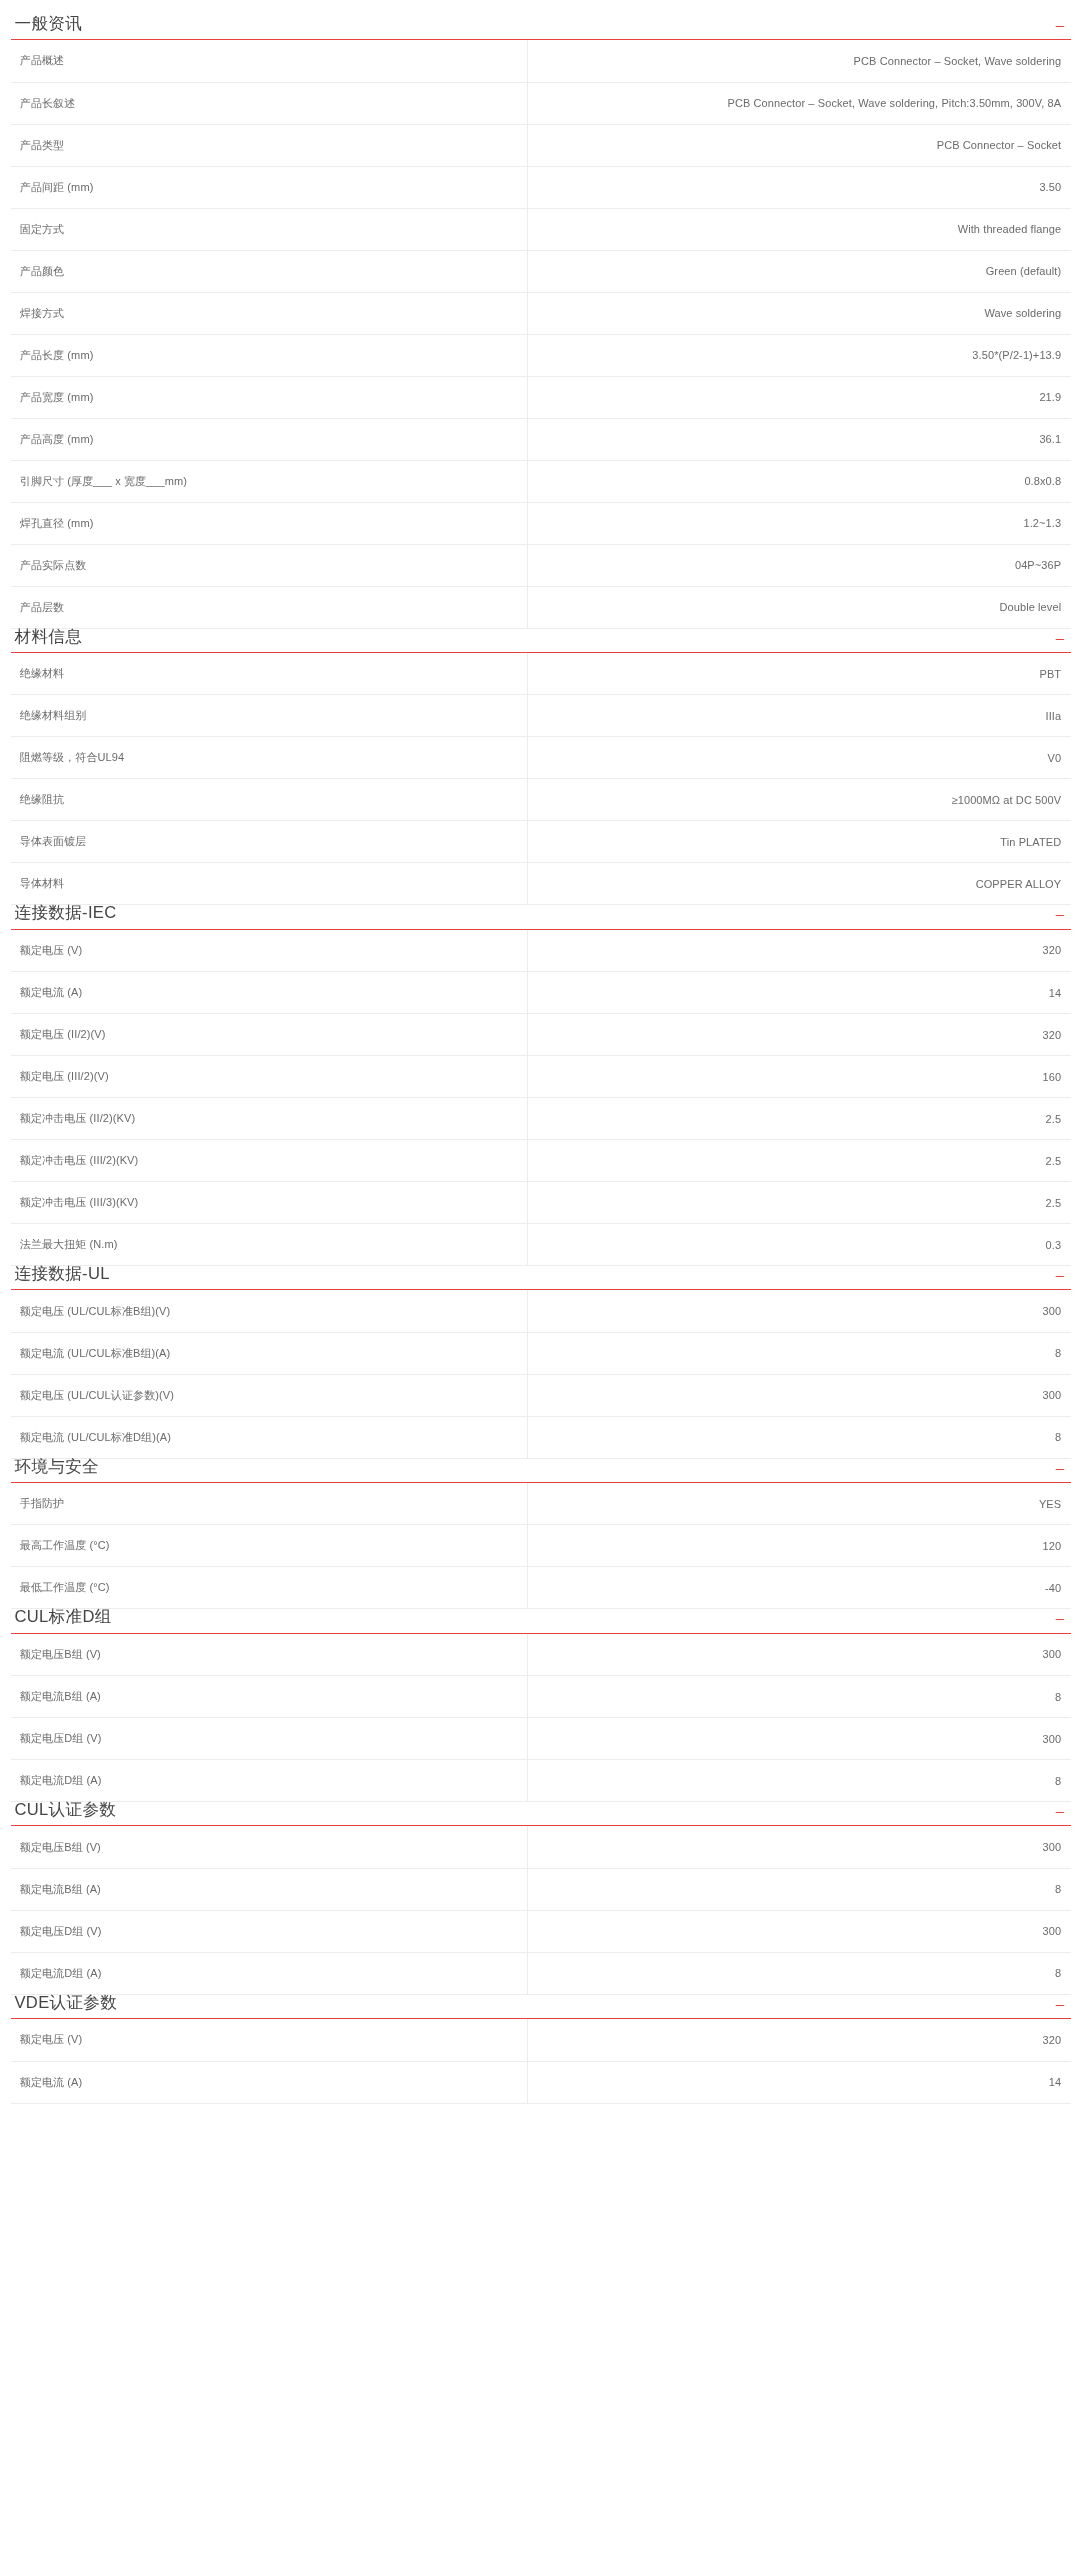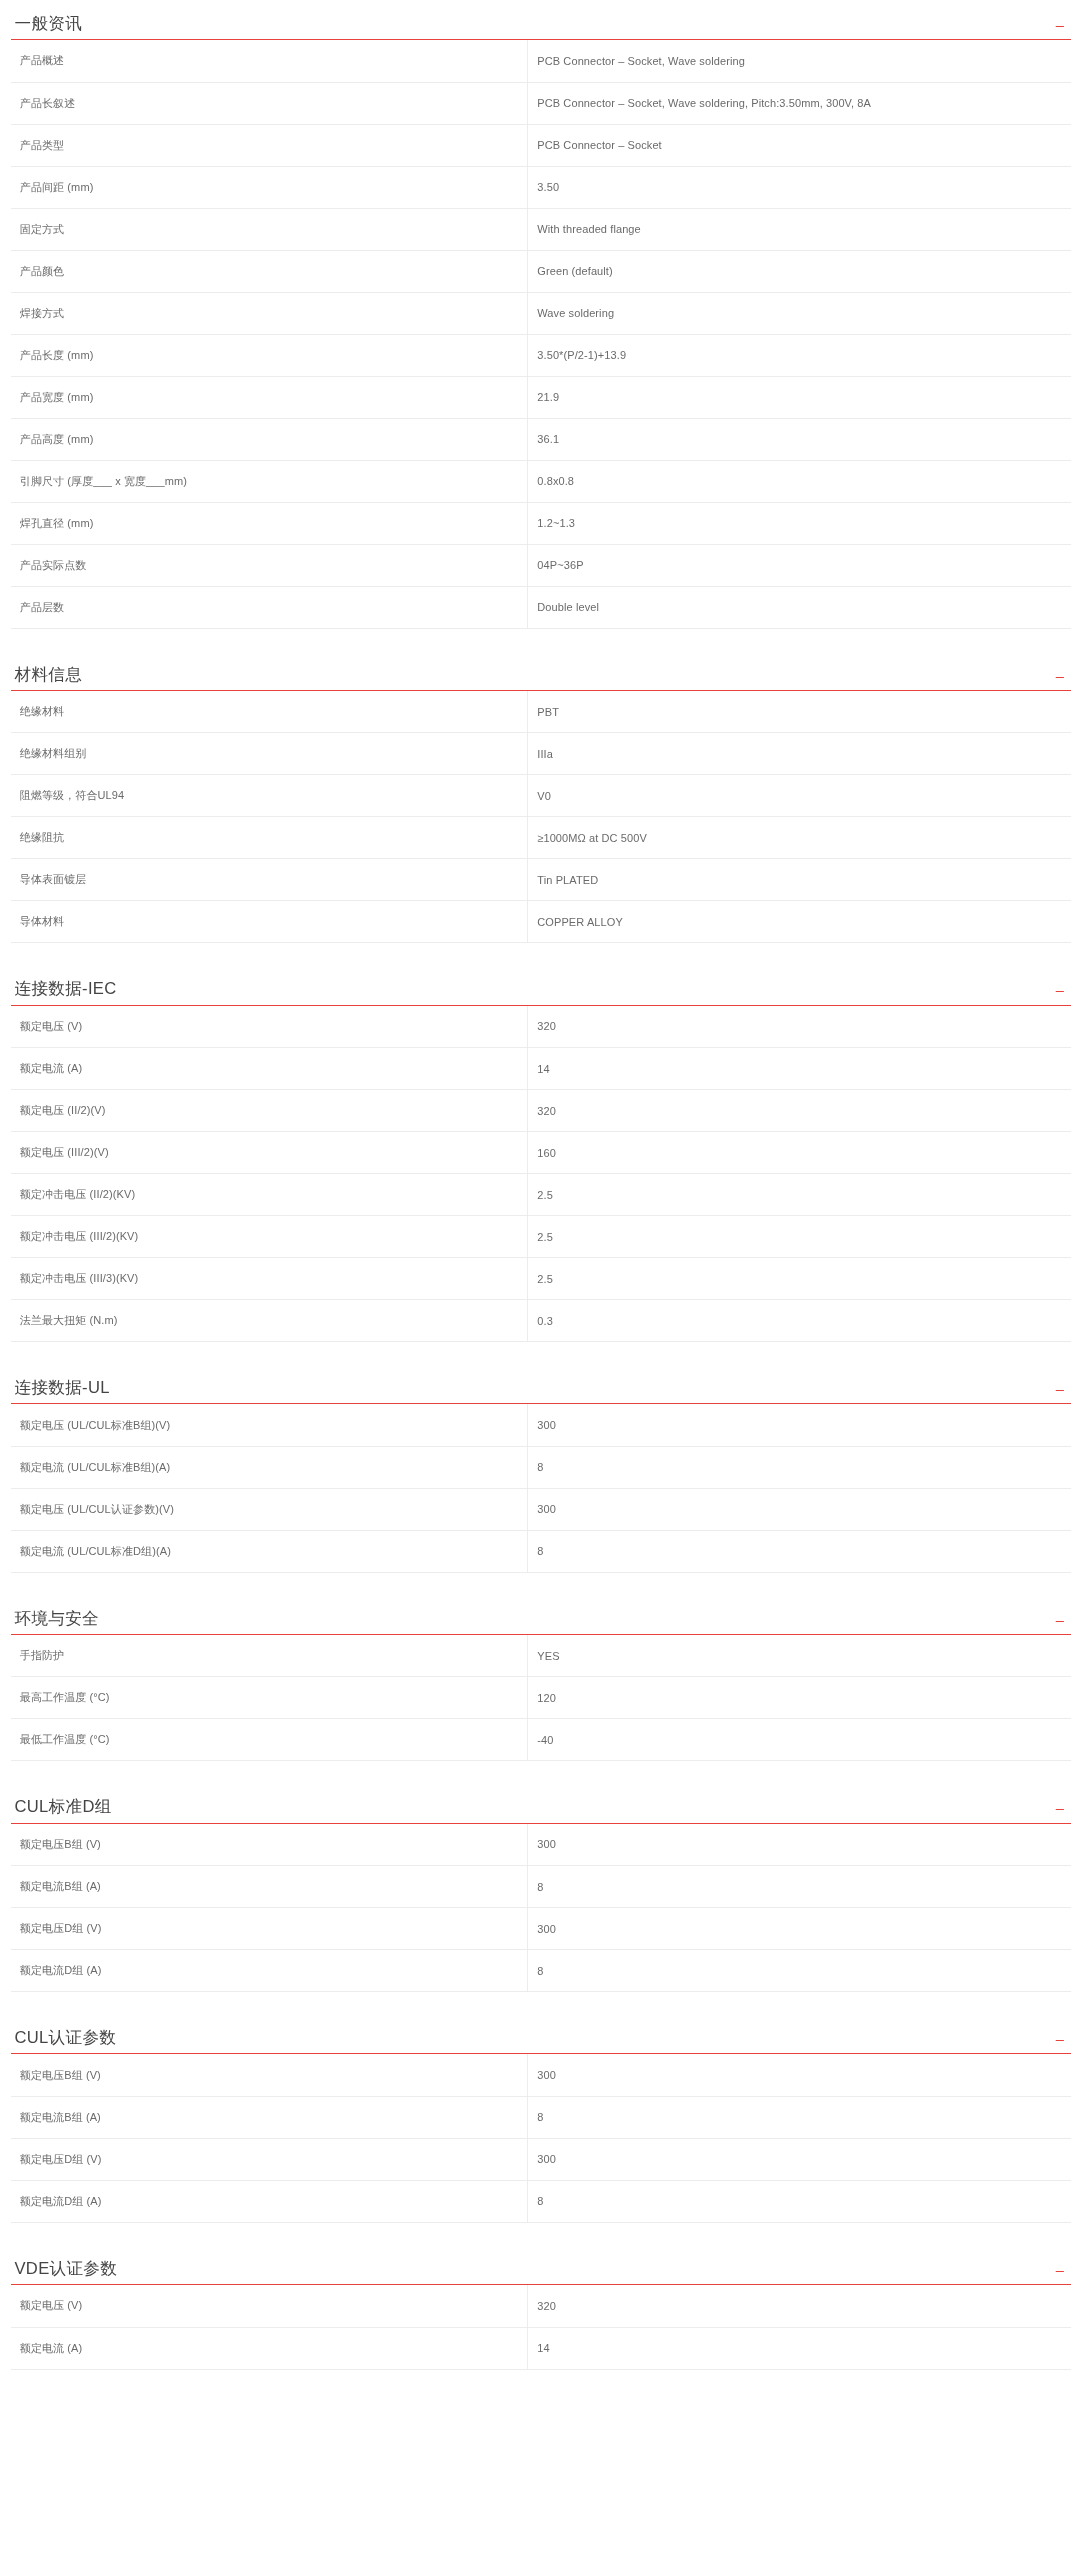--- a/index.html
+++ b/index.html
@@ -16,21 +16,20 @@
   }
   .page {
     width: 1081px;
     padding: 0 0 26.5px 0;
   }
   .section {
     width: 1060px;
     margin: 0 auto;
   }
   .section + .section {
-    margin-top: 38px;
   }
   .sec-head {
     display: flex;
     align-items: flex-end;
     justify-content: space-between;
     border-bottom: 1.3px solid #e8403a;
     padding: 0 4px 6.6px 4px;
     margin: 0 0 0 0;
   }
   .sec-title {
@@ -61,21 +60,21 @@
     font-weight: normal;
   }
   table.spec td.label {
     width: 517px;
     text-align: left;
     border-right: 0.7px solid #ececec;
     padding-left: 9.3px;
     letter-spacing: 0.1px;
   }
   table.spec td.value {
-    text-align: left;
+    text-align: right;
     color: #6a6a6a;
     letter-spacing: 0.1px;
   }
   table.spec tr:first-child td {
     border-top: none;
   }
   .first-sec .sec-head { border-bottom: 1.3px solid #e8403a; }
   .section.first-sec { margin-top: 16px; }
 </style>
 </head>

